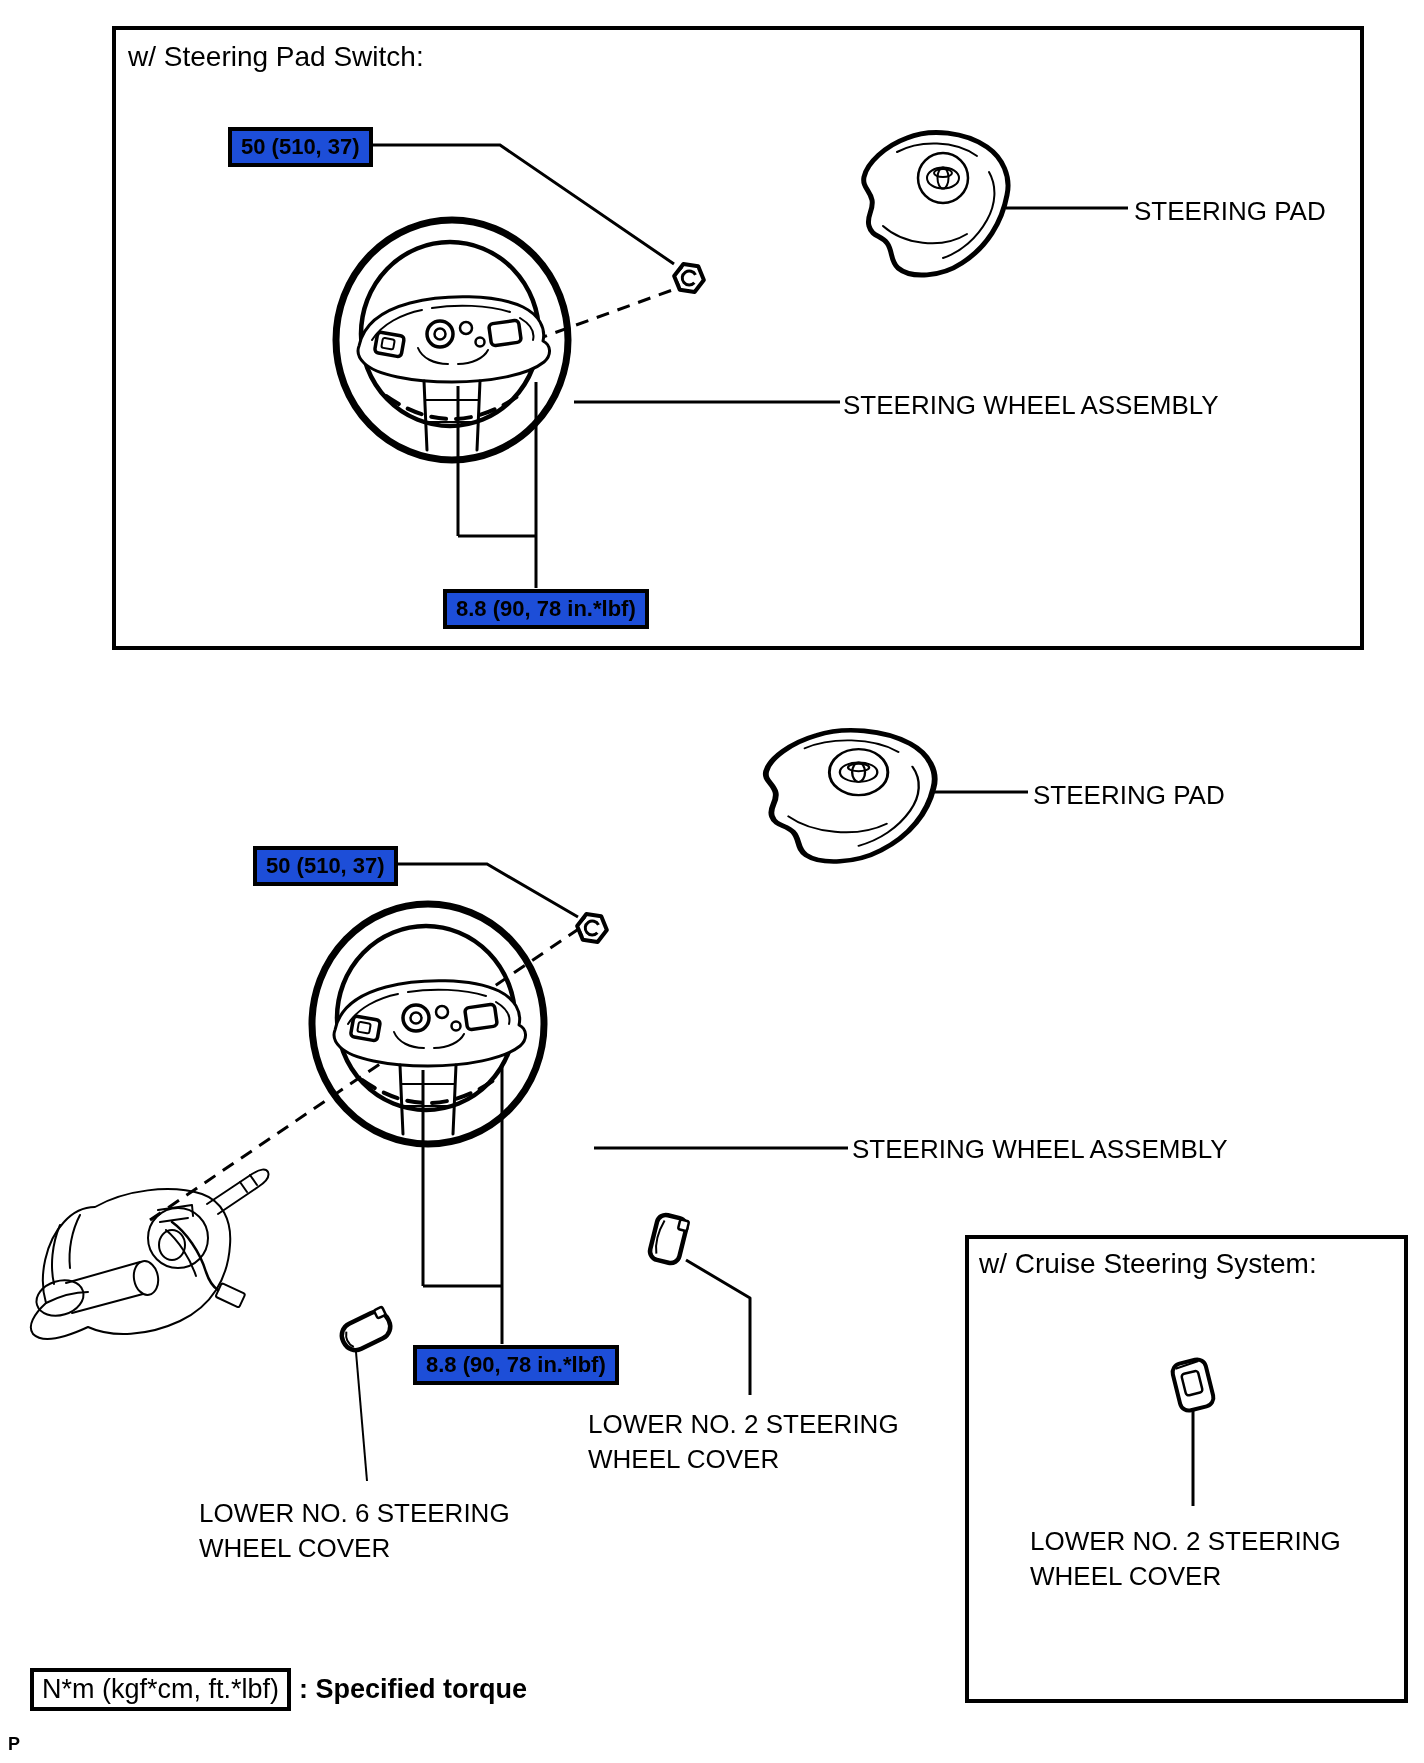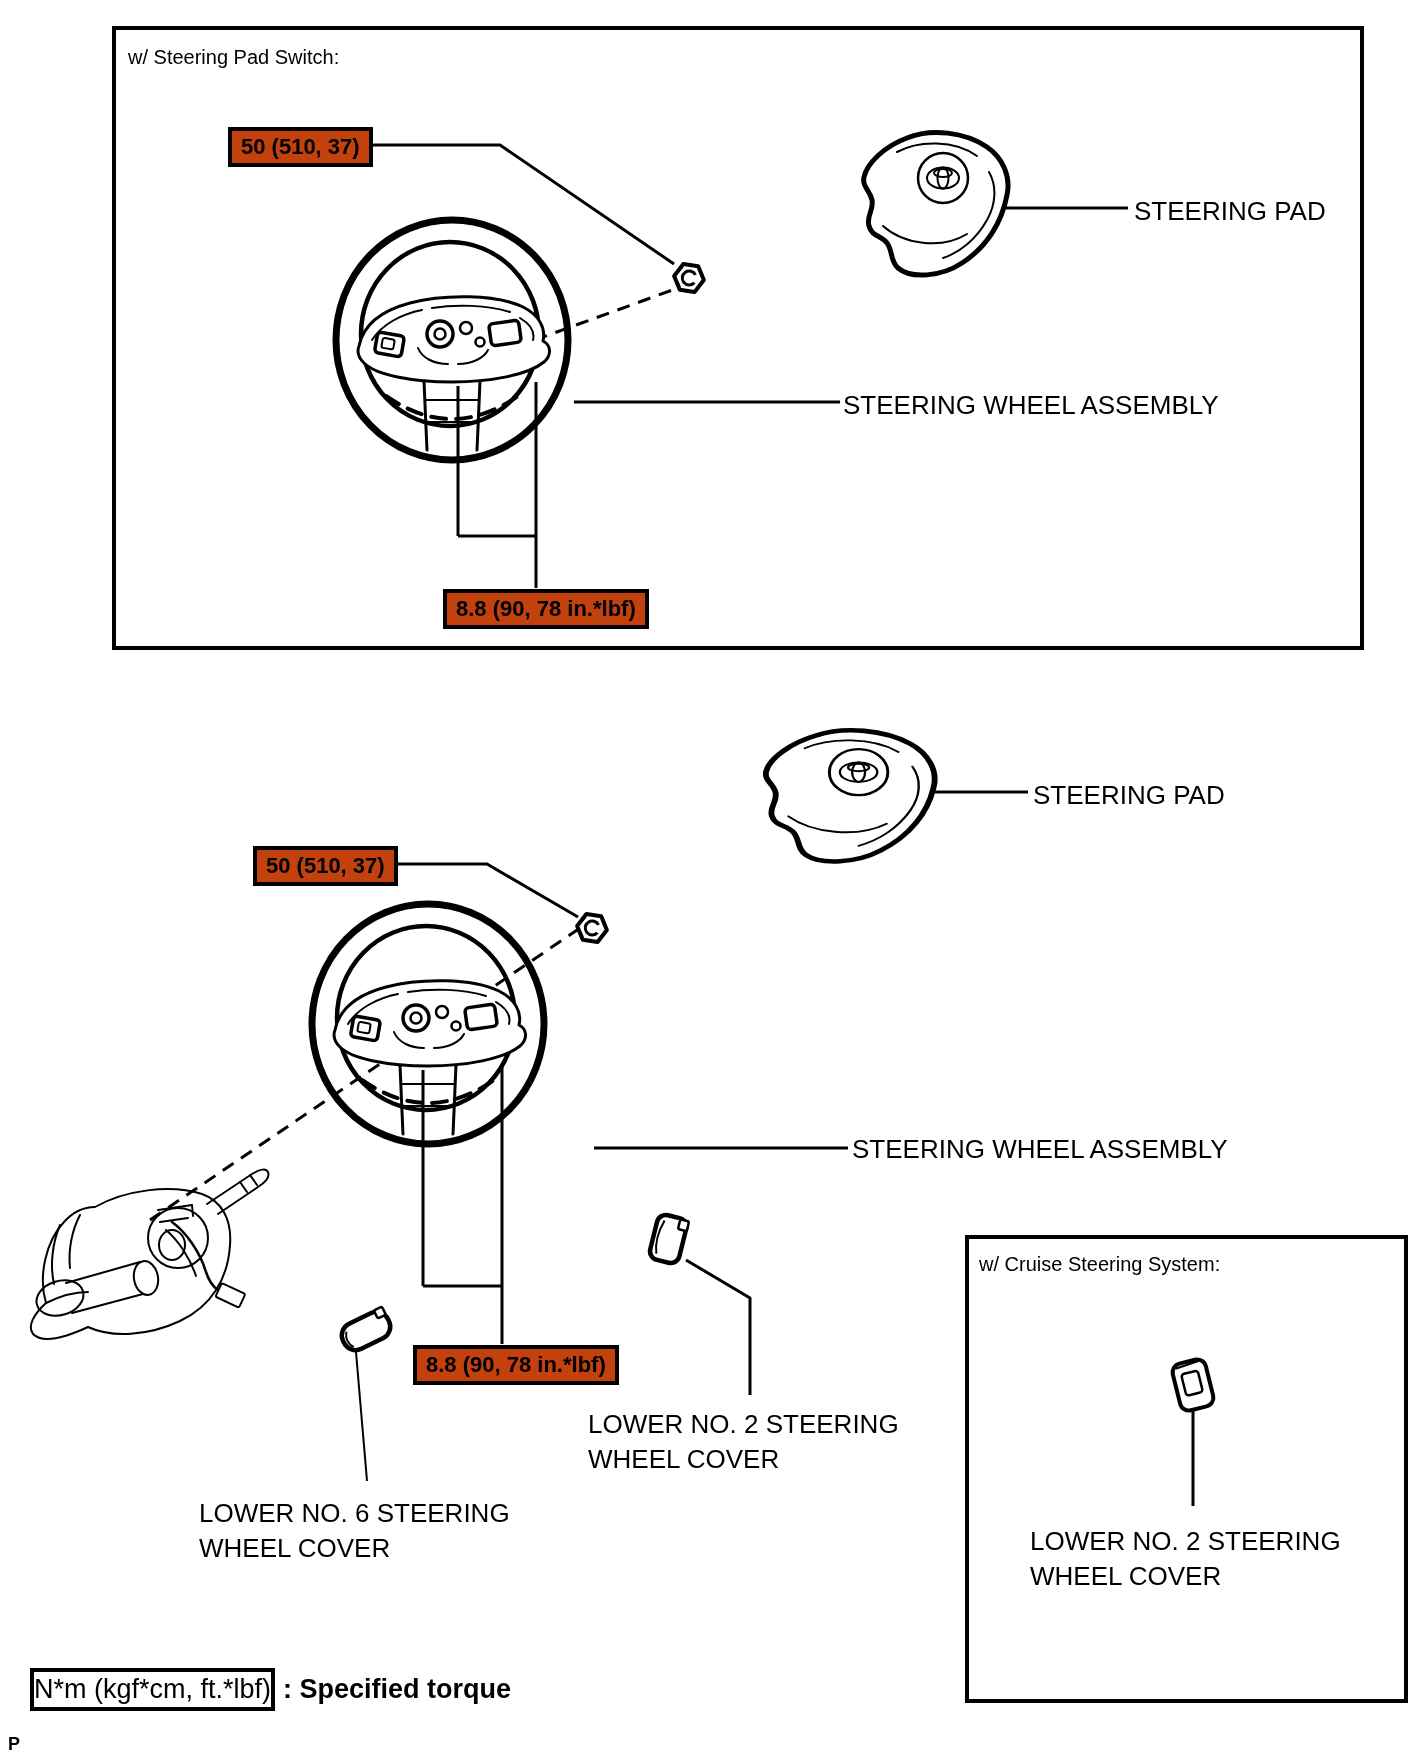--- a/index.html
+++ b/index.html
@@ -1,26 +1,26 @@
 <!DOCTYPE html>
 <html><head>
 <meta charset="utf-8">
 <style>
   html,body{margin:0;padding:0;background:#fff;}
   body{width:1424px;height:1763px;position:relative;overflow:hidden;
        font-family:"Liberation Sans", sans-serif;color:#000;}
   svg{position:absolute;left:0;top:0;}
   .section-box{position:absolute;border:4px solid #000;box-sizing:border-box;background:transparent;}
-  .section-title{position:absolute;font-size:20px;line-height:30px;white-space:nowrap;}
-  .torque-label{position:absolute;border:4px solid #000;background:#c2410c;
+  .section-title{position:absolute;font-size:28px;line-height:30px;white-space:nowrap;}
+  .torque-label{position:absolute;border:4px solid #000;background:#1d4ed8;
                 font-size:22px;font-weight:bold;line-height:26px;padding:3px 9px;
                 white-space:nowrap;z-index:3;}
   .part-label{position:absolute;font-size:26px;line-height:35px;white-space:pre-line;z-index:2;}
   .legend{position:absolute;display:flex;align-items:center;z-index:3;}
-  .legend-box{border:4px solid #000;padding:2px 0;font-size:27px;line-height:31px;white-space:nowrap;background:#fff;}
+  .legend-box{border:4px solid #000;padding:2px 8px;font-size:27px;line-height:31px;white-space:nowrap;background:#fff;}
   .legend-suffix{font-size:27px;margin-left:8px;white-space:nowrap;font-weight:bold;}
   .footer-p{position:absolute;font-size:18px;font-weight:bold;}
 </style>
 </head>
 <body>
 
 <svg width="1424" height="1763" viewBox="0 0 1424 1763" xmlns="http://www.w3.org/2000/svg">
   <defs>
 
     <g id="wheel" fill="none" stroke="#000" stroke-linecap="round" stroke-linejoin="round">

